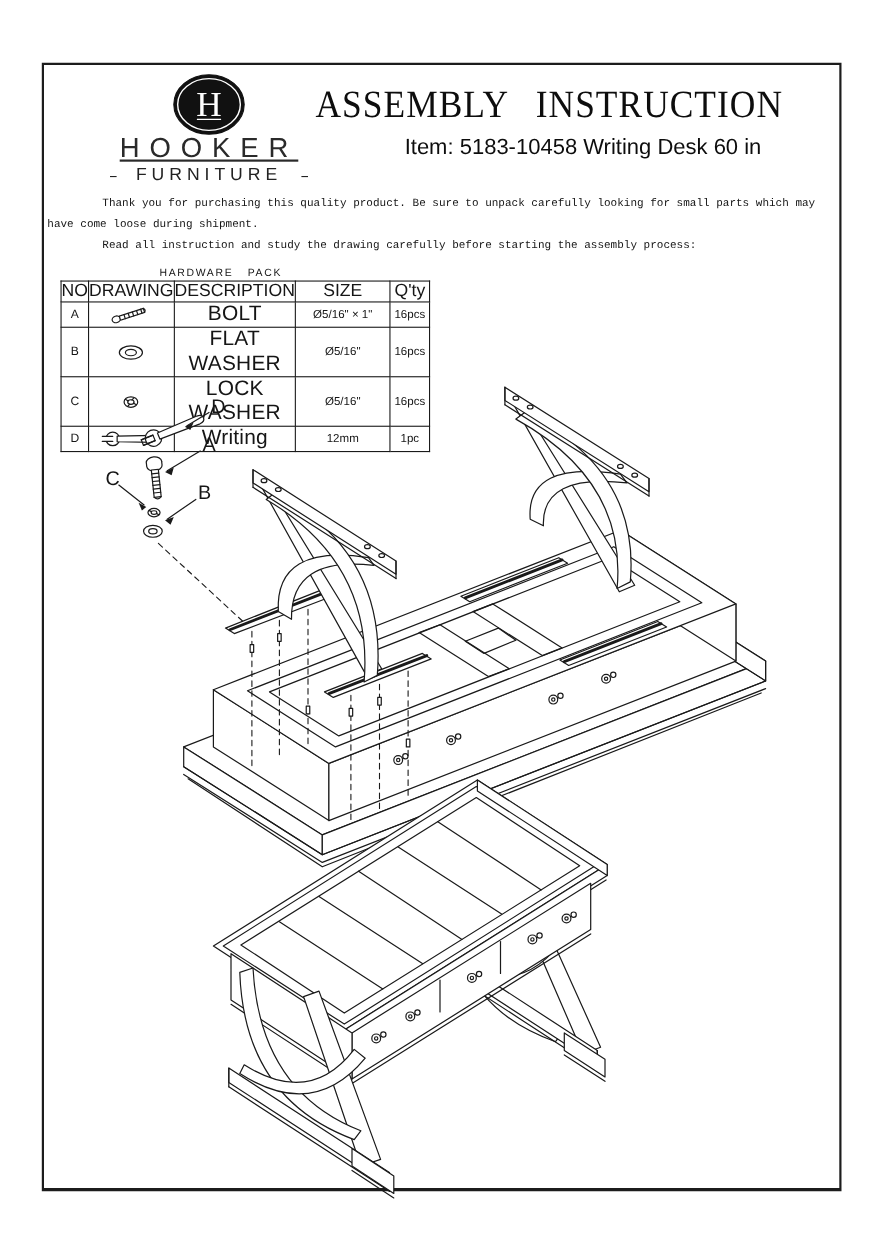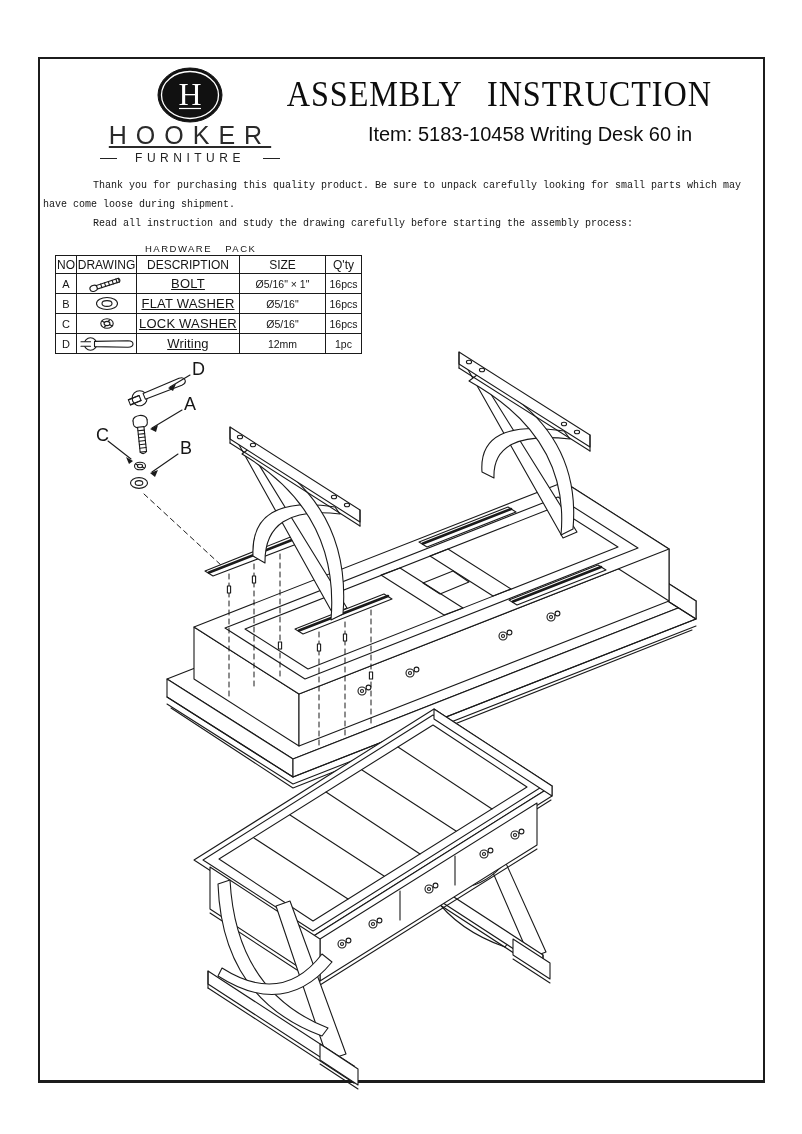--- a/index.html
+++ b/index.html
@@ -5,38 +5,38 @@
   html,body{margin:0;padding:0;background:#fff;}
   .stage{position:relative;width:802px;height:1134px;background:#fff;overflow:hidden;
          font-family:"Liberation Sans",sans-serif;color:#111;}
   .frame{position:absolute;left:38px;top:57px;width:727px;height:1026px;
          border:2px solid #1c1c1c;border-bottom-width:3px;box-sizing:border-box;}
   
   .logo{position:absolute;left:60px;top:6px;width:180px;text-align:center;}
   .logo .brand{font-size:25px;letter-spacing:9px;font-weight:400;color:#2a2a2a;margin-top:-4px;white-space:nowrap;text-decoration:underline;}
   .logo .sub{display:flex;align-items:center;justify-content:center;margin-top:1px;color:#222;}
   .logo .sub .rule{width:30px;border-top:1.6px solid #222;}
-  .logo .sub .subtext{font-size:12px;letter-spacing:4.5px;margin:0 18px;white-space:nowrap;}
+  .logo .sub .subtext{font-size:16px;letter-spacing:4.5px;margin:0 18px;white-space:nowrap;}
   .title{position:absolute;left:230px;top:16px;width:420px;text-align:center;
          font-family:"Liberation Serif",serif;font-size:35px;letter-spacing:1px;word-spacing:18px;
          white-space:nowrap;transform:scaleX(.92);transform-origin:center;color:#0d0d0d;}
   .itemline{position:absolute;left:280px;top:64px;width:420px;text-align:center;
             font-size:20px;color:#0d0d0d;white-space:nowrap;}
   .intro{position:absolute;left:3px;top:117px;width:700px;
          font-family:"Liberation Mono","DejaVu Sans Mono",monospace;font-size:10px;line-height:19px;color:#151515;}
   .intro p{margin:0;text-indent:50px;}
   
   .hwlabel{position:absolute;left:105px;top:184px;font-size:9.5px;letter-spacing:1.5px;word-spacing:9px;color:#151515;}
   table.hw{position:absolute;left:15px;top:196px;border-collapse:collapse;table-layout:fixed;}
   table.hw th,table.hw td{border:1.2px solid #1a1a1a;padding:0;text-align:center;vertical-align:middle;
         font-weight:normal;color:#151515;overflow:hidden;}
-  table.hw th{font-size:12px;height:17px;}
+  table.hw th{font-size:16px;height:17px;}
   table.hw td{height:19px;}
   td.c-no{font-size:11px;}
-  td.c-desc{font-size:13px;letter-spacing:.2px;text-decoration:underline;}
+  td.c-desc{font-size:19px;letter-spacing:.2px;}
   td.c-size{font-size:10.5px;}
   td.c-qty{font-size:10.5px;margin-left:32px;}
   .w-no{width:21px;} .w-drw{width:60px;} .w-desc{width:103px;} .w-size{width:86px;} .w-qty{width:36px;}
   
   svg.line{position:absolute;overflow:visible;}
   svg.line path,svg.line polygon,svg.line polyline,svg.line line,
   svg.line ellipse,svg.line circle,svg.line rect{fill:none;stroke:#1a1a1a;stroke-width:1.1;stroke-linejoin:round;stroke-linecap:round;}
   svg.line .f{fill:#ffffff;}
   svg.line .dk{stroke-width:2.6;}
   svg.line .dash{stroke-dasharray:5 4;stroke-width:1;}

